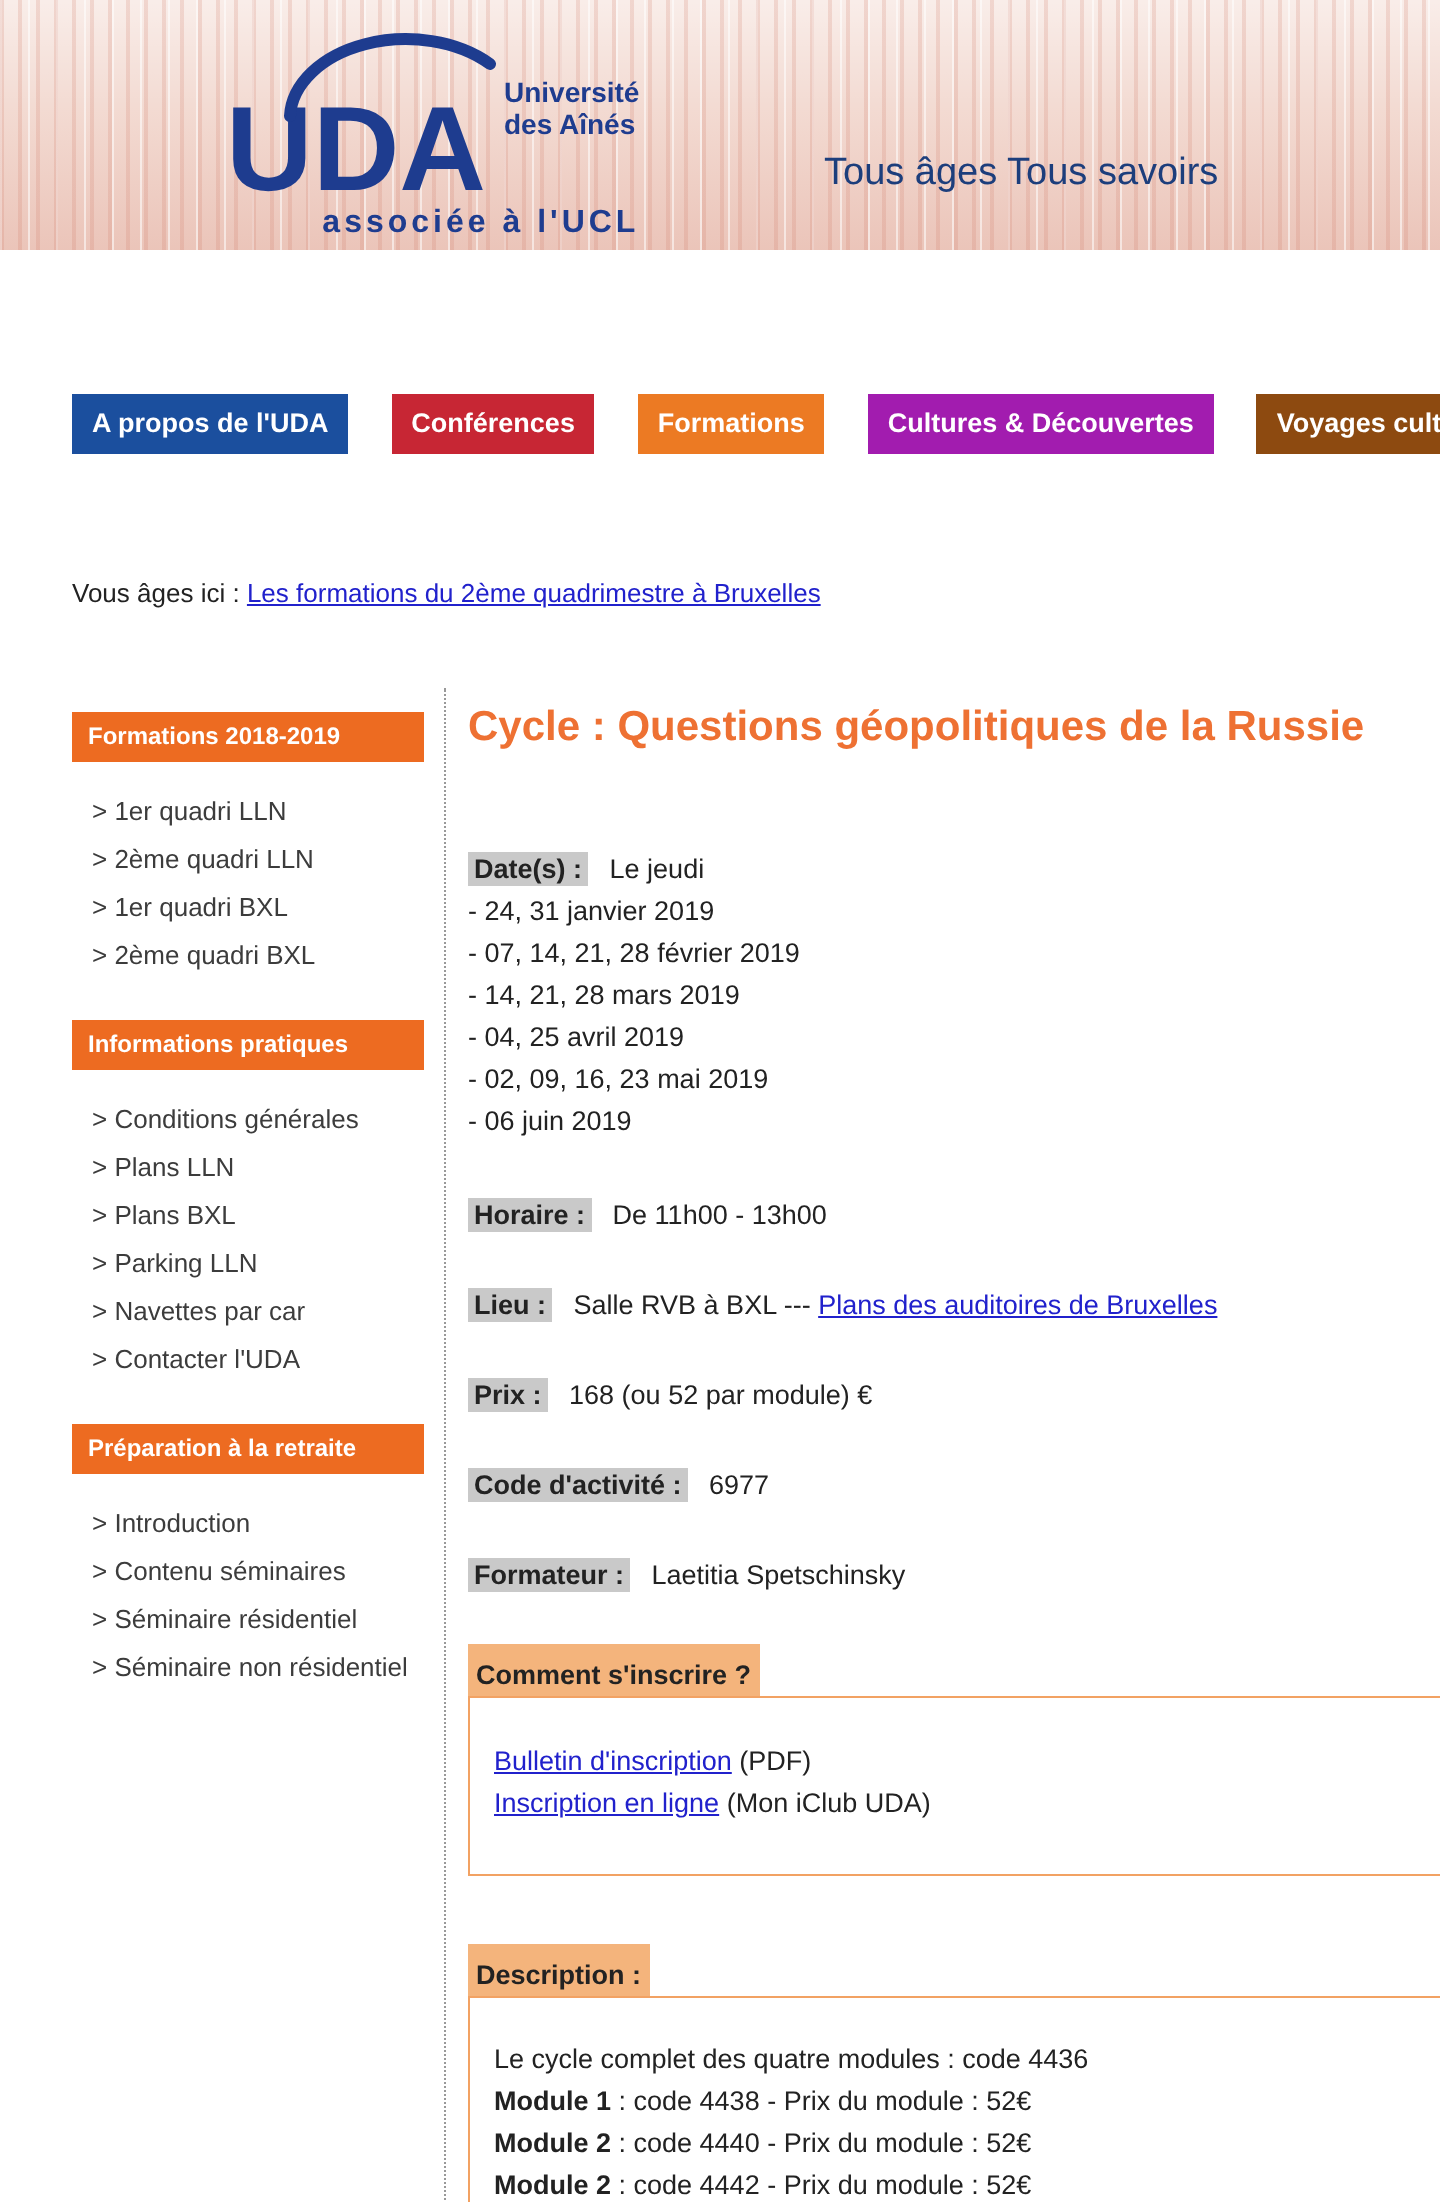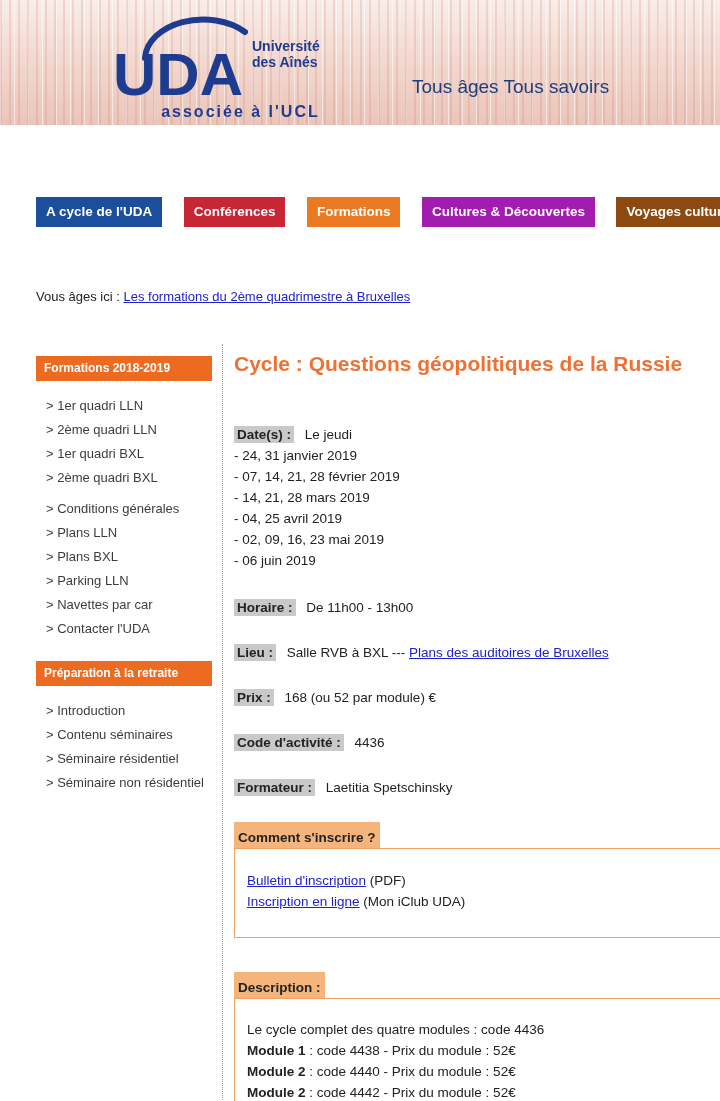--- a/index.html
+++ b/index.html
@@ -85,21 +85,21 @@
           <div>Université</div>
           <div>des Aînés</div>
         </div>
       </div>
       <div class="logo-assoc">associée à l'UCL</div>
     </div>
     <div class="tagline">Tous âges Tous savoirs</div>
   </div>
 
   <div class="navbar">
-    <span class="nav-btn">A cycle de l'UDA</span>
+    <span class="nav-btn">A propos de l'UDA</span>
     <span class="nav-btn">Conférences</span>
     <span class="nav-btn">Formations</span>
     <span class="nav-btn">Cultures &amp; Découvertes</span>
     <span class="nav-btn">Voyages culturels</span>
     
   </div>
 
   <div class="breadcrumb">
     <span>Vous âges ici :</span>
     <a class="lnk">Les formations du 2ème quadrimestre à Bruxelles</a>
@@ -113,20 +113,21 @@
         <div class="side-title">Formations 2018-2019</div>
         <ul class="side-list">
           <li>&gt; 1er quadri LLN</li>
           <li>&gt; 2ème quadri LLN</li>
           <li>&gt; 1er quadri BXL</li>
           <li>&gt; 2ème quadri BXL</li>
         </ul>
       </div>
 
       <div class="side-section">
+        <div class="side-title">Informations pratiques</div>
         <ul class="side-list">
           <li>&gt; Conditions générales</li>
           <li>&gt; Plans LLN</li>
           <li>&gt; Plans BXL</li>
           <li>&gt; Parking LLN</li>
           <li>&gt; Navettes par car</li>
           <li>&gt; Contacter l'UDA</li>
         </ul>
       </div>
 
@@ -170,21 +171,21 @@
         <a class="lnk">Plans des auditoires de Bruxelles</a>
       </div>
 
       <div class="detail-row fs">
         <span class="hl">Prix :</span>
         <span class="val">168 (ou 52 par module) €</span>
       </div>
 
       <div class="detail-row fs">
         <span class="hl">Code d'activité :</span>
-        <span class="val">4436</span>
+        <span class="val">6977</span>
       </div>
 
       <div class="detail-row fs">
         <span class="hl">Formateur :</span>
         <span class="val">Laetitia Spetschinsky</span>
       </div>
 
       <div class="insc-head">
         <span class="sub-head">Comment s'inscrire ?</span>
       </div>

